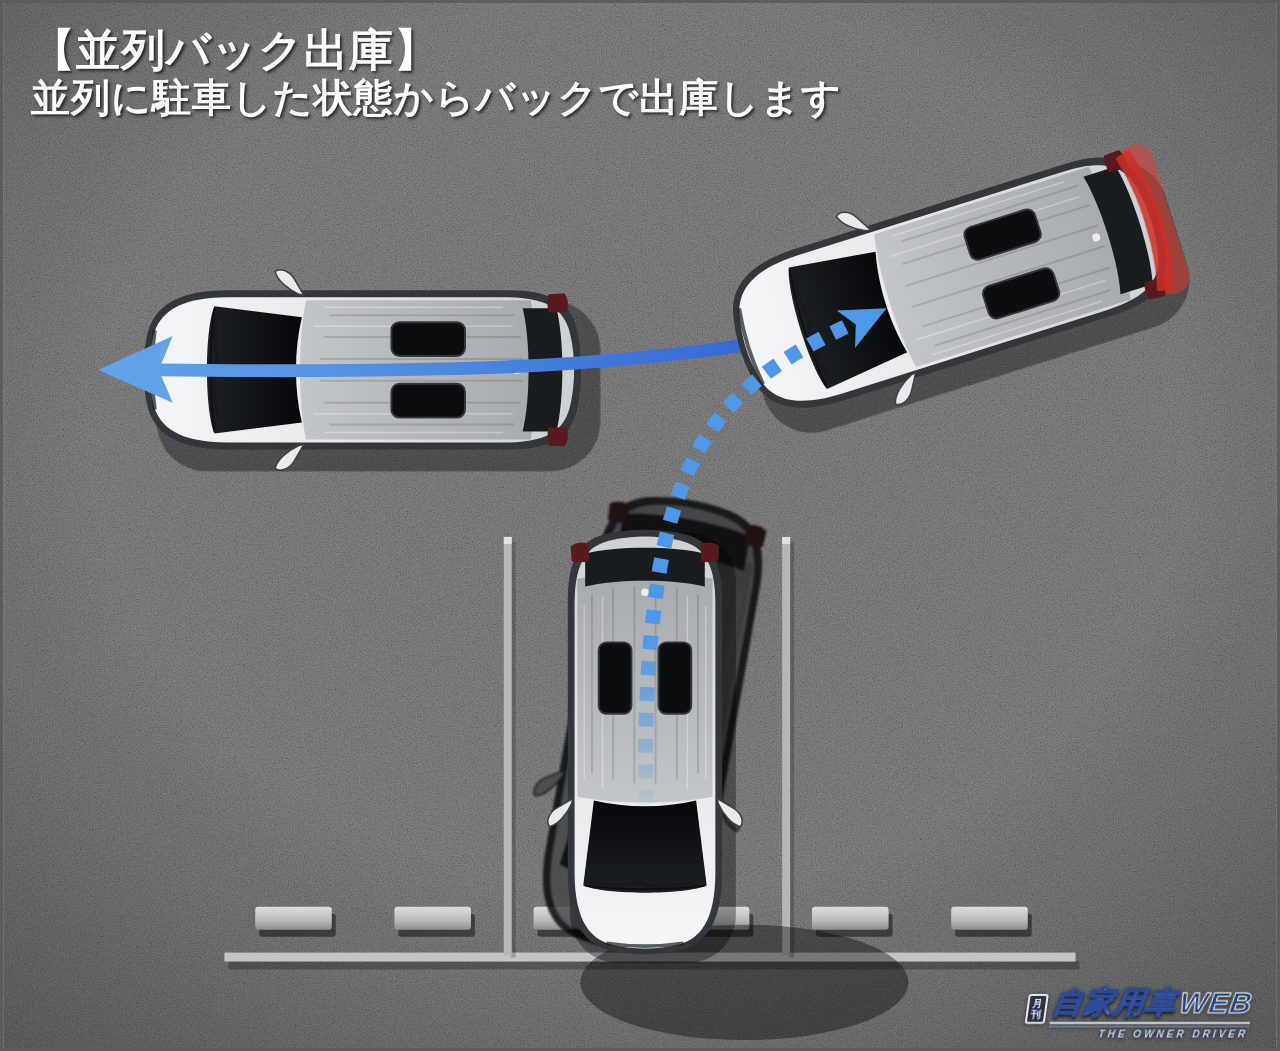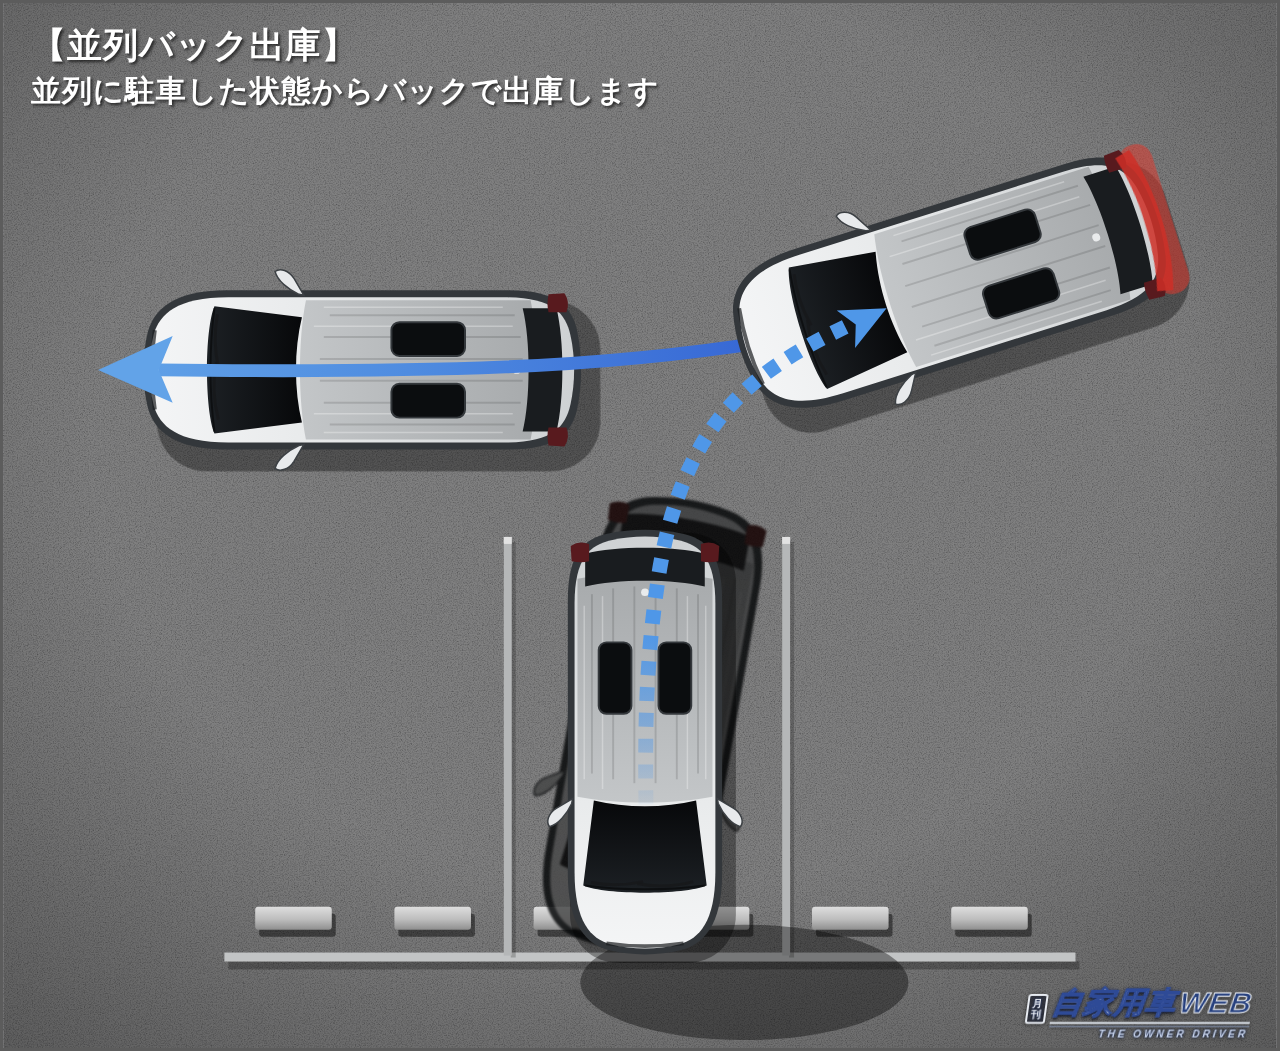--- a/index.html
+++ b/index.html
@@ -11,22 +11,22 @@
     background:#3b3b3c;
     overflow:hidden;
     font-family:"Liberation Sans","DejaVu Sans",sans-serif;
   }
   .scene{position:absolute;left:0;top:0;width:100%;height:100%;}
   .title-block{
     position:absolute;left:28px;top:22px;color:#ffffff;
     text-shadow:2px 2px 3px rgba(0,0,0,.65);
     font-weight:bold;line-height:1.15;
   }
-  .title-line1{font-size:35px;letter-spacing:1px;}
-  .title-line2{font-size:30px;margin-top:9px;letter-spacing:1px;}
+  .title-line1{font-size:44px;letter-spacing:1px;}
+  .title-line2{font-size:39px;letter-spacing:1px;}
   .logo{
     position:absolute;right:26px;bottom:8px;
     display:flex;align-items:flex-end;gap:5px;
     transform:skewX(-8deg);
     filter:drop-shadow(0 1px 2px rgba(0,0,0,.6));
   }
   .logo-prefix{
     display:flex;flex-direction:column;align-items:center;
     border:2px solid #e8ecf2;border-radius:3px;
     color:#eef1f6;font-size:10px;font-weight:bold;line-height:1.1;

